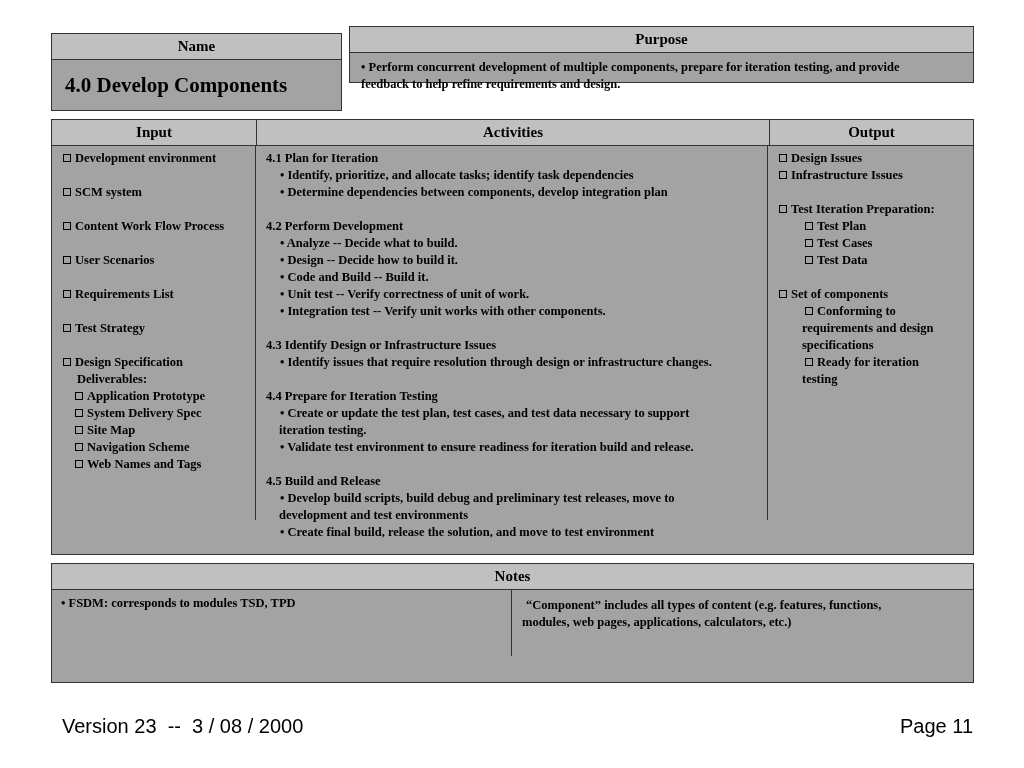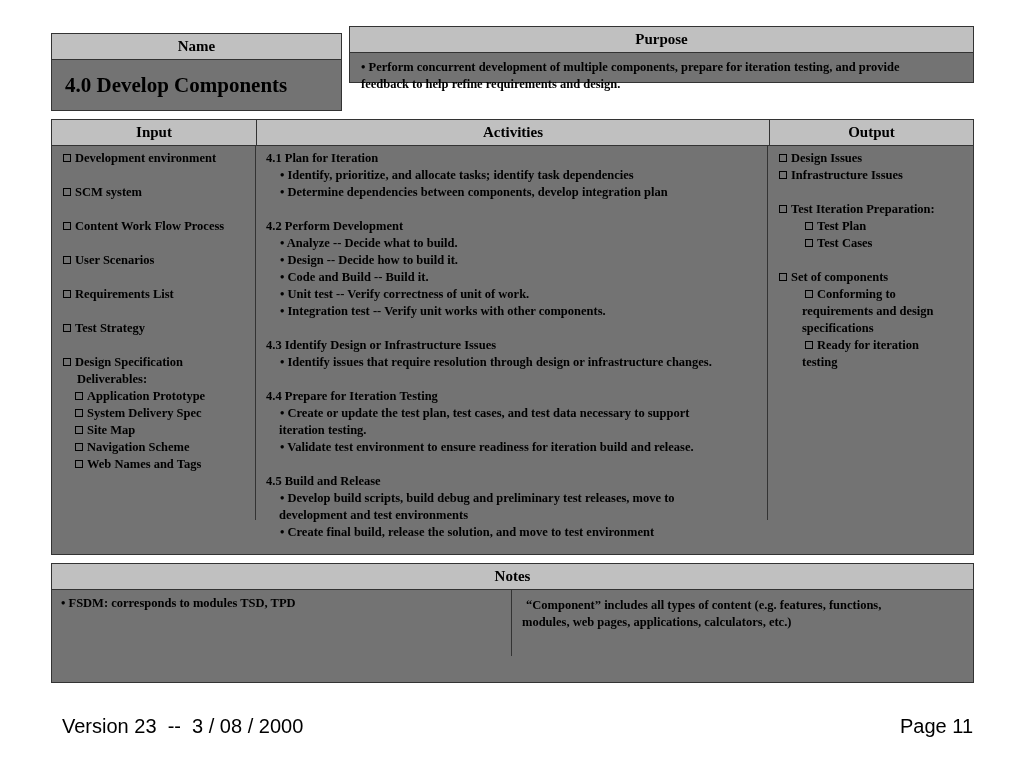--- a/index.html
+++ b/index.html
@@ -1,18 +1,18 @@
 <!DOCTYPE html>
 <html><head>
 <meta charset="utf-8">
 <style>
   html, body { margin:0; padding:0; }
   body { width:1024px; height:768px; background:#ffffff; position:relative; overflow:hidden;
          font-family:"Liberation Serif", serif; color:#000; }
-  .box { position:absolute; border:1.5px solid #333; box-sizing:border-box; background:#737373; }
+  .box { position:absolute; border:1.5px solid #333; box-sizing:border-box; background:#a3a3a3; }
   .hdr { background:#c0c0c0; border-bottom:1.5px solid #333; box-sizing:border-box;
          font-weight:bold; font-size:15px; text-align:center; height:26px; line-height:25px; }
   .cell { font-size:12.5px; line-height:17px; box-sizing:border-box; }
   .cb { display:inline-block; width:8px; height:8px; border:1px solid #000; margin-right:4px;
         vertical-align:0px; box-sizing:border-box; }
   .line { white-space:nowrap;font-weight:bold; }
   .gap { height:17px; }
   .ind1 { padding-left:14px; }
   .ind2 { padding-left:26px; }
   .ind3 { padding-left:12px; }
@@ -90,20 +90,21 @@
       <div class="line ind1">• Create final build, release the solution, and move to test environment</div>
     </div>
 
     <div class="cell" style="flex:1;padding:4px 0 0 11px;">
       <div class="line"><span class="cb"></span><span>Design Issues</span></div>
       <div class="line"><span class="cb"></span><span>Infrastructure Issues</span></div>
       <div class="gap"></div>
       <div class="line"><span class="cb"></span><span>Test Iteration Preparation:</span></div>
       <div class="line ind2"><span class="cb"></span><span>Test Plan</span></div>
       <div class="line ind2"><span class="cb"></span><span>Test Cases</span></div>
+      <div class="line ind2"><span class="cb"></span><span>Test Data</span></div>
       <div class="gap"></div>
       <div class="line"><span class="cb"></span><span>Set of components</span></div>
       <div class="line ind2"><span class="cb"></span><span>Conforming to</span></div>
       <div class="line" style="padding-left:23px;">requirements and design</div>
       <div class="line" style="padding-left:23px;">specifications</div>
       <div class="line ind2"><span class="cb"></span><span>Ready for iteration</span></div>
       <div class="line" style="padding-left:23px;">testing</div>
     </div>
   </div>
 </div>

